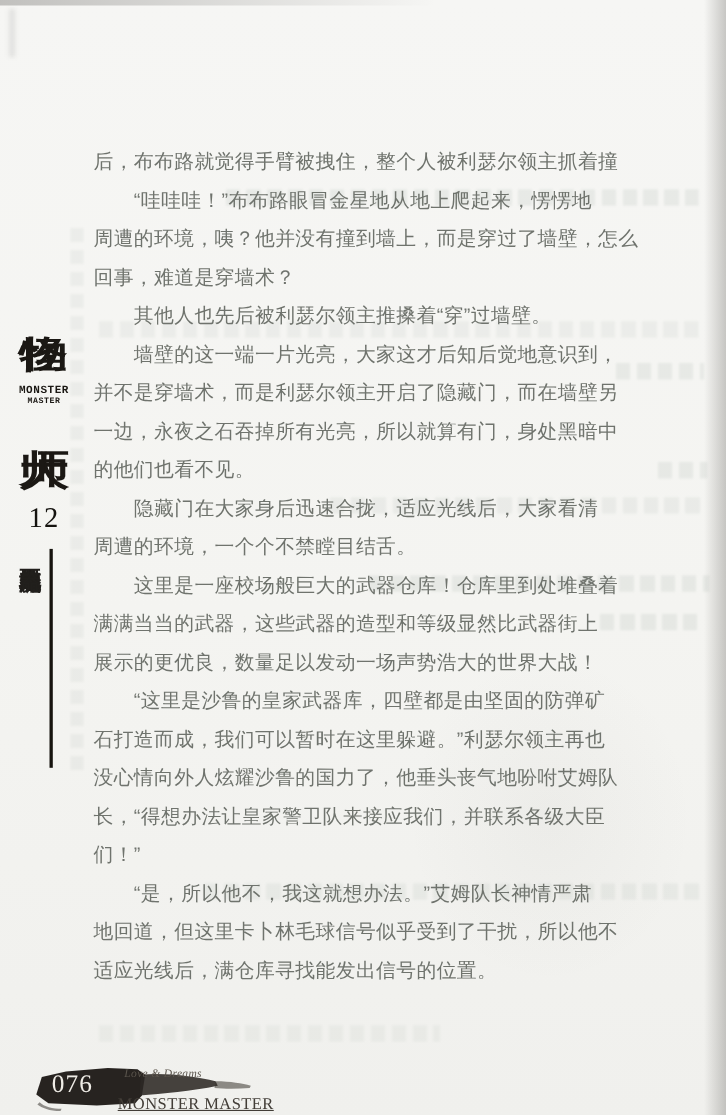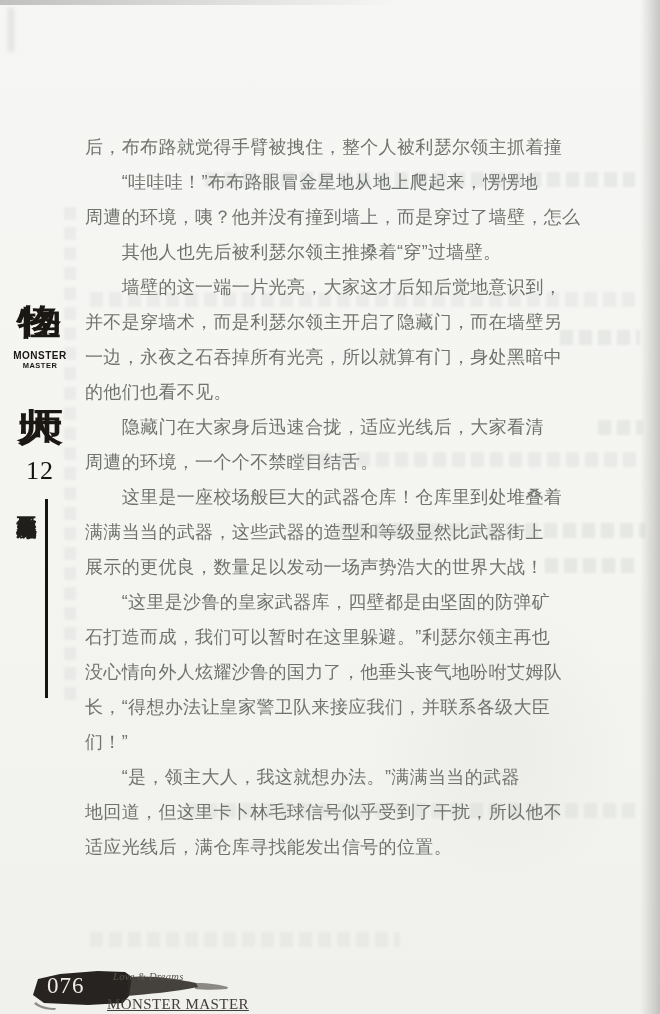--- a/index.html
+++ b/index.html
@@ -28,21 +28,21 @@
     background:repeating-linear-gradient(0deg,#72857a 0 13px,transparent 13px 20px);}
 
   
   .v-text{position:absolute;writing-mode:vertical-rl;text-orientation:upright;
     color:#1b1814;line-height:1;}
   .title-top{left:24px;top:279px;font-size:33px;font-weight:bold;
     transform:scaleX(1.32);transform-origin:center top;}
   .title-bottom{left:22px;top:380px;font-size:36px;font-weight:bold;
     transform:scaleX(1.28);transform-origin:center top;}
   .spine-logo{position:absolute;left:5px;top:351px;width:70px;text-align:center;
-    font-family:Liberation Sans, sans-serif;color:#1b1814;}
+    font-family:Liberation Mono, monospace;color:#1b1814;}
   .spine-logo .l1{display:block;font-size:10px;letter-spacing:.5px;font-weight:bold;line-height:1;}
   .spine-logo .l2{display:block;font-size:7.5px;letter-spacing:.5px;font-weight:bold;line-height:1;margin-top:1px;text-align:center;}
   .volume{position:absolute;left:5px;top:456px;width:70px;text-align:center;
     font-family:"Liberation Serif",serif;font-size:26px;color:#15130f;letter-spacing:1px;}
   .subtitle{left:17px;top:501px;font-size:20px;font-weight:bold;color:#211f1c;}
   .subtitle-rule{position:absolute;left:45px;top:499px;width:3px;height:199px;background:#17140f;}
 
   
   .body-text{position:absolute;left:85px;top:130px;width:558px;color:#6f736d;
     font-size:18px;line-height:35px;letter-spacing:.35px;}
@@ -88,36 +88,37 @@
     <div class="v-text title-bottom">大师</div>
     <div class="volume">12</div>
     <div class="v-text subtitle">来自地底的至尊魔器</div>
     <div class="subtitle-rule"></div>
   </aside>
 
   <main class="body-text">
     <div class="line">后，布布路就觉得手臂被拽住，整个人被利瑟尔领主抓着撞</div>
     <div class="line">　　“哇哇哇！”布布路眼冒金星地从地上爬起来，愣愣地</div>
     <div class="line">周遭的环境，咦？他并没有撞到墙上，而是穿过了墙壁，怎么</div>
+    <div class="line">回事，难道是穿墙术？</div>
     <div class="line">　　其他人也先后被利瑟尔领主推搡着“穿”过墙壁。</div>
     <div class="line">　　墙壁的这一端一片光亮，大家这才后知后觉地意识到，</div>
     <div class="line">并不是穿墙术，而是利瑟尔领主开启了隐藏门，而在墙壁另</div>
     <div class="line">一边，永夜之石吞掉所有光亮，所以就算有门，身处黑暗中</div>
     <div class="line">的他们也看不见。</div>
     <div class="line">　　隐藏门在大家身后迅速合拢，适应光线后，大家看清</div>
     <div class="line">周遭的环境，一个个不禁瞠目结舌。</div>
     <div class="line">　　这里是一座校场般巨大的武器仓库！仓库里到处堆叠着</div>
     <div class="line">满满当当的武器，这些武器的造型和等级显然比武器街上</div>
     <div class="line">展示的更优良，数量足以发动一场声势浩大的世界大战！</div>
     <div class="line">　　“这里是沙鲁的皇家武器库，四壁都是由坚固的防弹矿</div>
     <div class="line">石打造而成，我们可以暂时在这里躲避。”利瑟尔领主再也</div>
     <div class="line">没心情向外人炫耀沙鲁的国力了，他垂头丧气地吩咐艾姆队</div>
     <div class="line">长，“得想办法让皇家警卫队来接应我们，并联系各级大臣</div>
     <div class="line">们！”</div>
-    <div class="line">　　“是，领主大人，我这就想办法。”满满当当的武器</div>
+    <div class="line">　　“是，所以他不，我这就想办法。”艾姆队长神情严肃</div>
     <div class="line">地回道，但这里卡卜林毛球信号似乎受到了干扰，所以他不</div>
     <div class="line">适应光线后，满仓库寻找能发出信号的位置。</div>
   </main>
 
   <div class="footer">
     <svg class="brush-svg" width="215" height="46" viewBox="0 0 215 46">
       <path d="M10 13 L32 8 L70 5 L97 6 L104 11 L101 30 L95 37 L60 39 L16 37 L5 29 Z" fill="#272320"></path>
       <path d="M100 11 C 125 9, 150 13, 168 17 L 170 21 C 146 26, 120 28, 99 30 Z" fill="#2c2824" opacity=".88"></path>
       <path d="M168 17 C 182 17, 192 19, 200 21 L 199 23 C 188 24, 176 24, 167 23 Z" fill="#39342e" opacity=".55"></path>
       <path d="M8 36 C 12 40, 20 42, 28 42 L 27 44 C 17 44, 10 41, 6 38 Z" fill="#2c2824" opacity=".5"></path>

